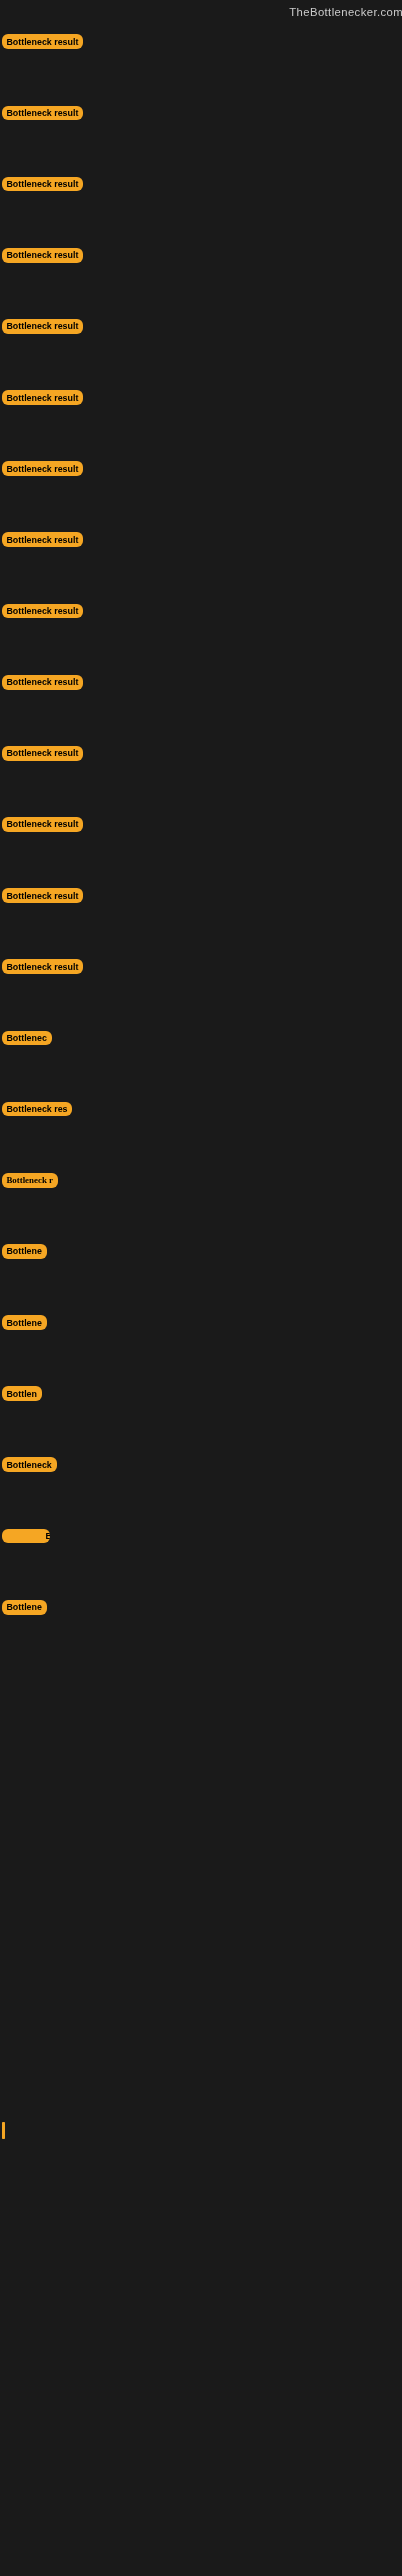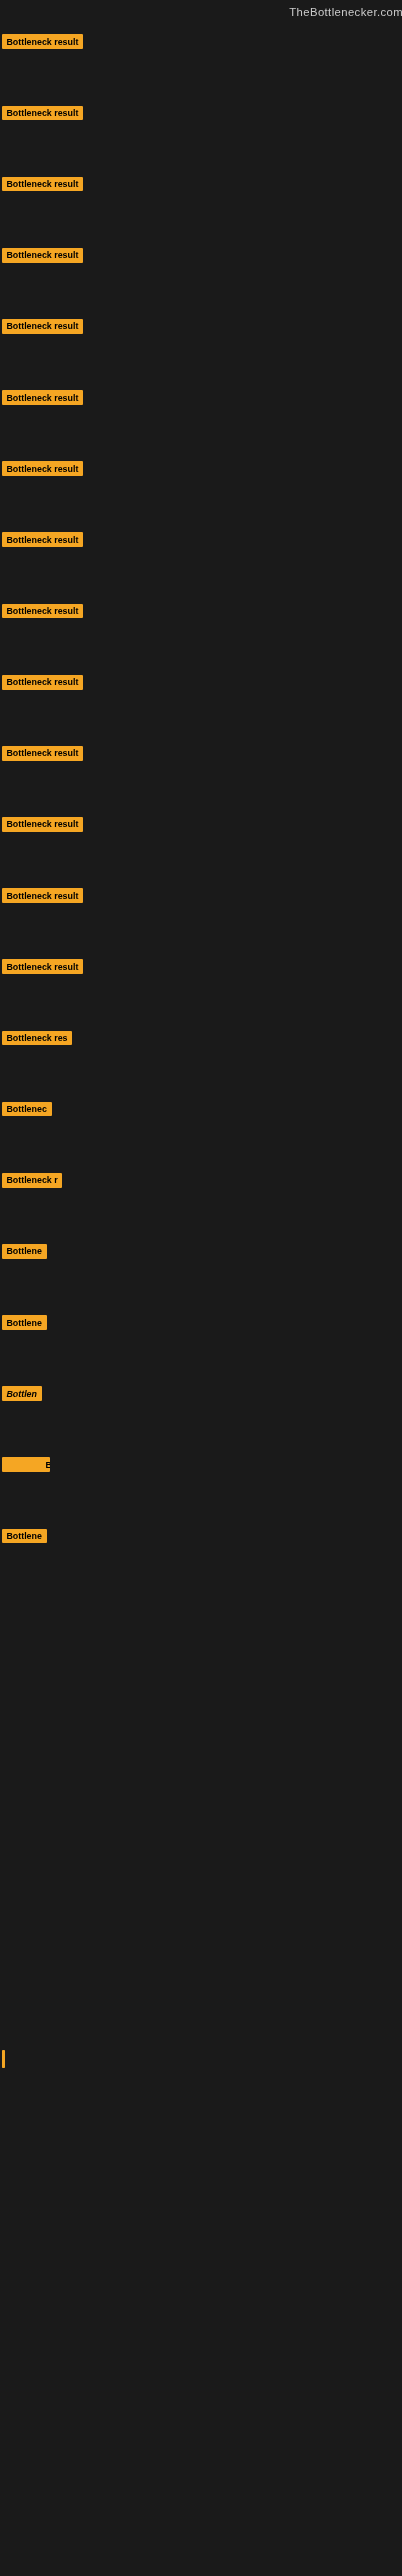--- a/index.html
+++ b/index.html
@@ -30,21 +30,21 @@
       margin: 0 0 0 1.6px;
       padding: 3.2px 0;
     }
 
     .bottleneck-badge {
       background-color: #f5a623;
       color: #000;
       font-size: 8.9px;
       font-weight: bold;
       padding: 2.4px 4.8px;
-      border-radius: 1px;
+      border-radius: 6px;
       white-space: nowrap;
       display: inline-block;
     }
 
     .section {
       margin-bottom: 1.6px;
     }
 
     
     .w-full { max-width: 113px; }
@@ -108,44 +108,47 @@
 
   <div class="bottleneck-item section" style="margin-top: 50px;">
     <span class="bottleneck-badge w-full">Bottleneck result</span>
   </div>
 
   <div class="bottleneck-item section" style="margin-top: 50px;">
     <span class="bottleneck-badge w-full">Bottleneck result</span>
   </div>
 
   <div class="bottleneck-item section" style="margin-top: 50px;">
+    <span class="bottleneck-badge" style="max-width:60px; overflow:hidden;">Bottlenec</span>
+  </div>
+
+  <div class="bottleneck-item section" style="margin-top: 50px;">
     <span class="bottleneck-badge" style="max-width:93px; overflow:hidden;">Bottleneck res</span>
   </div>
 
   <div class="bottleneck-item section" style="margin-top: 50px;">
-    <span class="bottleneck-badge" style="max-width:60px; overflow:hidden;">Bottlenec</span>
-  </div>
-
-  <div class="bottleneck-item section" style="margin-top: 50px;">
-    <span class="bottleneck-badge" style="max-width:71px; overflow:hidden;">Bottleneck r</span>
+    <span class="bottleneck-badge" style="max-width:71px; overflow:hidden;font-family:Liberation Serif, serif;">Bottleneck r</span>
   </div>
 
   <div class="bottleneck-item section" style="margin-top: 50px;">
     <span class="bottleneck-badge" style="max-width:52px; overflow:hidden;">Bottlene</span>
   </div>
 
 
   <div class="bottleneck-item section" style="margin-top: 50px;">
     <span class="bottleneck-badge" style="max-width:52px; overflow:hidden;">Bottlene</span>
   </div>
 
   <div class="bottleneck-item section" style="margin-top: 50px;">
-    <span class="bottleneck-badge" style="max-width:44px; overflow:hidden;font-style:italic;">Bottlen</span>
+    <span class="bottleneck-badge" style="max-width:44px; overflow:hidden;">Bottlen</span>
   </div>
 
+  <div class="bottleneck-item section" style="margin-top: 50px;">
+    <span class="bottleneck-badge" style="max-width:64px; overflow:hidden;">Bottleneck</span>
+  </div>
 
   <div class="bottleneck-item section" style="margin-top: 50px;">
     <span class="bottleneck-badge" style="max-width:26px; overflow:hidden;padding-left:44px;">Bot</span>
   </div>
 
   <div class="bottleneck-item section" style="margin-top: 50px;">
     <span class="bottleneck-badge" style="max-width:52px; overflow:hidden;">Bottlene</span>
   </div>
 
 </div>

